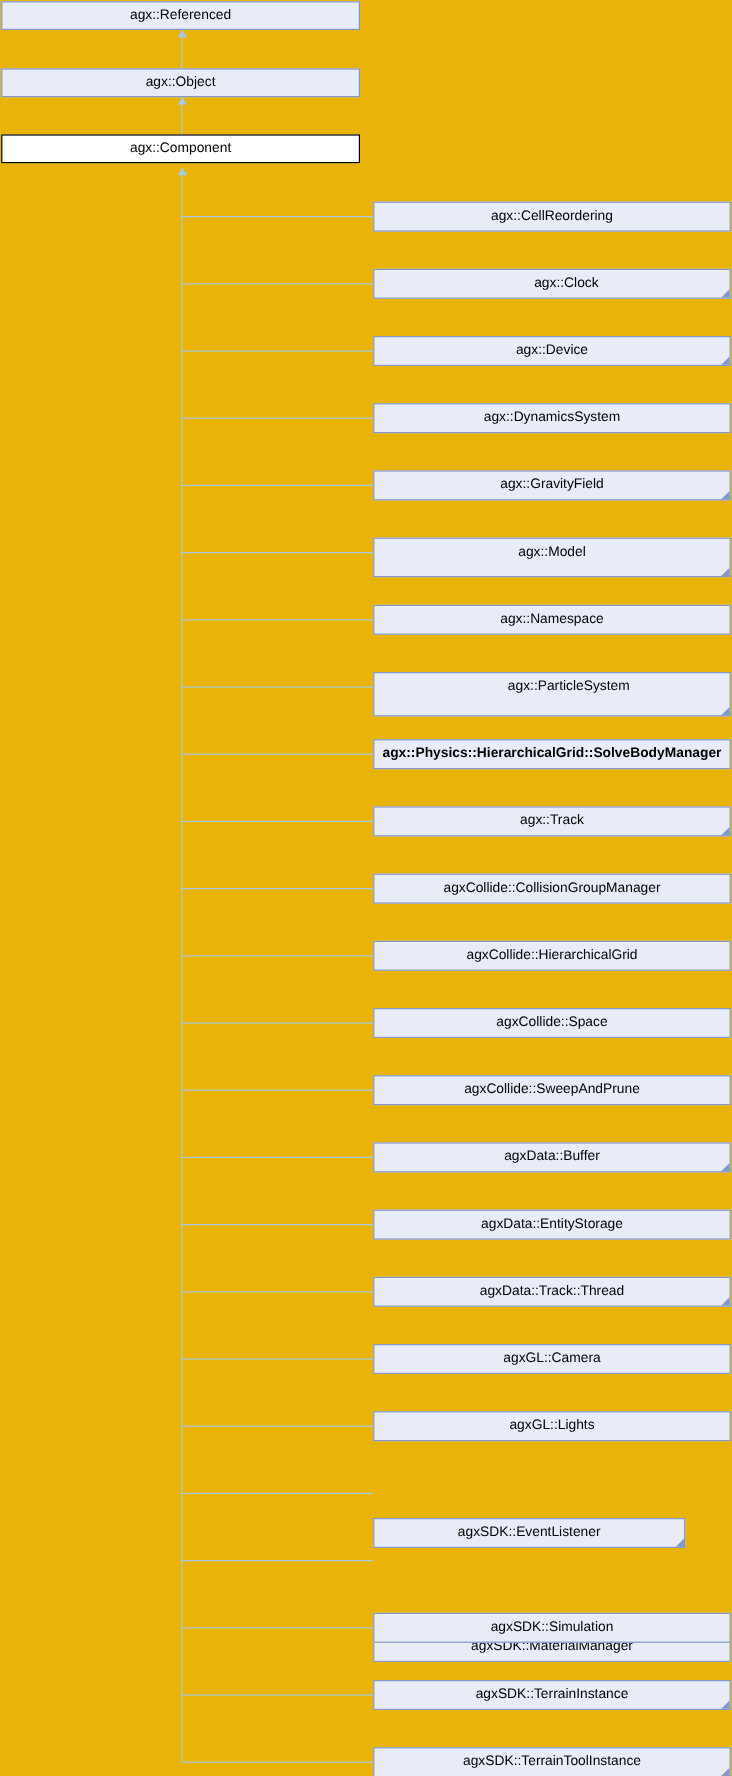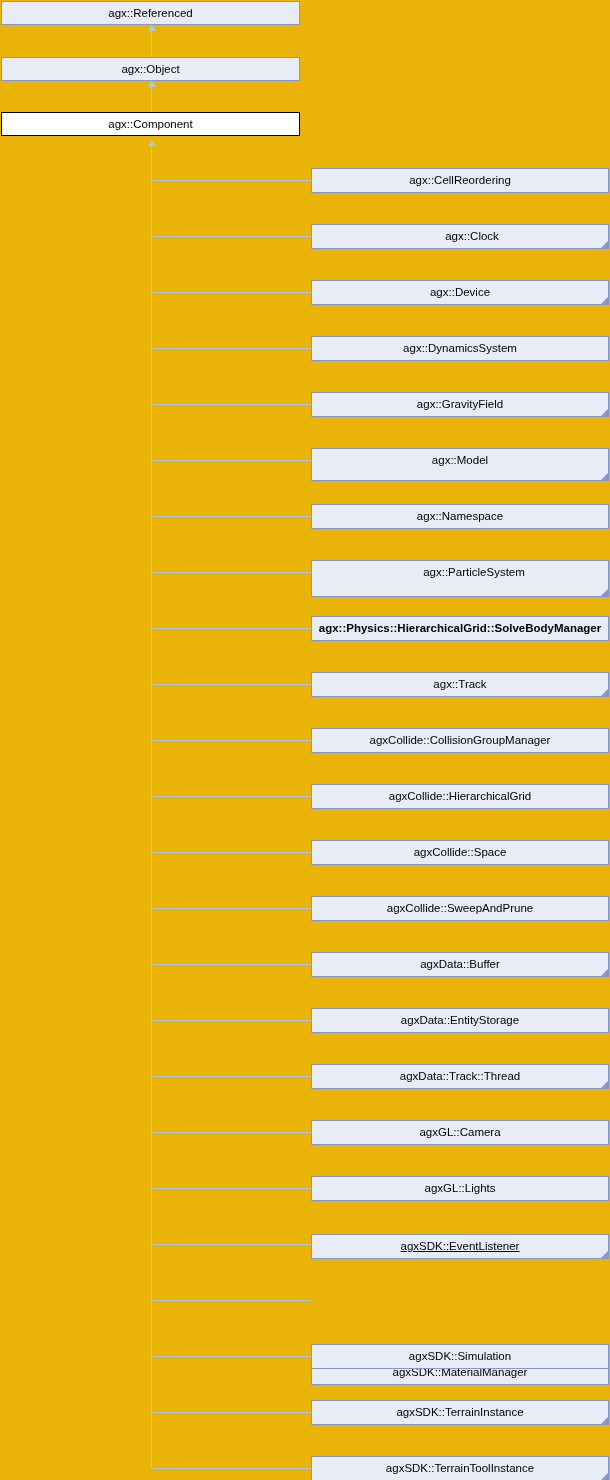--- a/index.html
+++ b/index.html
@@ -154,21 +154,21 @@
     </div>
     <div class="edge h" style="left: 151px; top: 1132px; width: 160px;"></div>
     <div class="node" style="left: 311px; top: 1120px; width: 298px; height: 25px;">
       <span class="label">agxGL::Camera</span>
     </div>
     <div class="edge h" style="left: 151px; top: 1188px; width: 160px;"></div>
     <div class="node" style="left: 311px; top: 1176px; width: 298px; height: 25px;">
       <span class="label">agxGL::Lights</span>
     </div>
     <div class="edge h" style="left: 151px; top: 1244px; width: 160px;"></div>
-    <div class="node more" style="left: 311px; top: 1234px; width: 298px; height: 25px; text-decoration: underline;">
+    <div class="node more" style="left: 311px; top: 1265px; width: 260px; height: 25px;">
       <span class="label">agxSDK::EventListener</span>
     </div>
     <div class="edge h" style="left: 151px; top: 1300px; width: 160px;"></div>
     <div class="node" style="left: 311px; top: 1360px; width: 298px; height: 25px;">
       <span class="label">agxSDK::MaterialManager</span>
     </div>
     <div class="edge h" style="left: 151px; top: 1356px; width: 160px;"></div>
     <div class="node" style="left: 311px; top: 1344px; width: 298px; height: 25px;">
       <span class="label">agxSDK::Simulation</span>
     </div>

